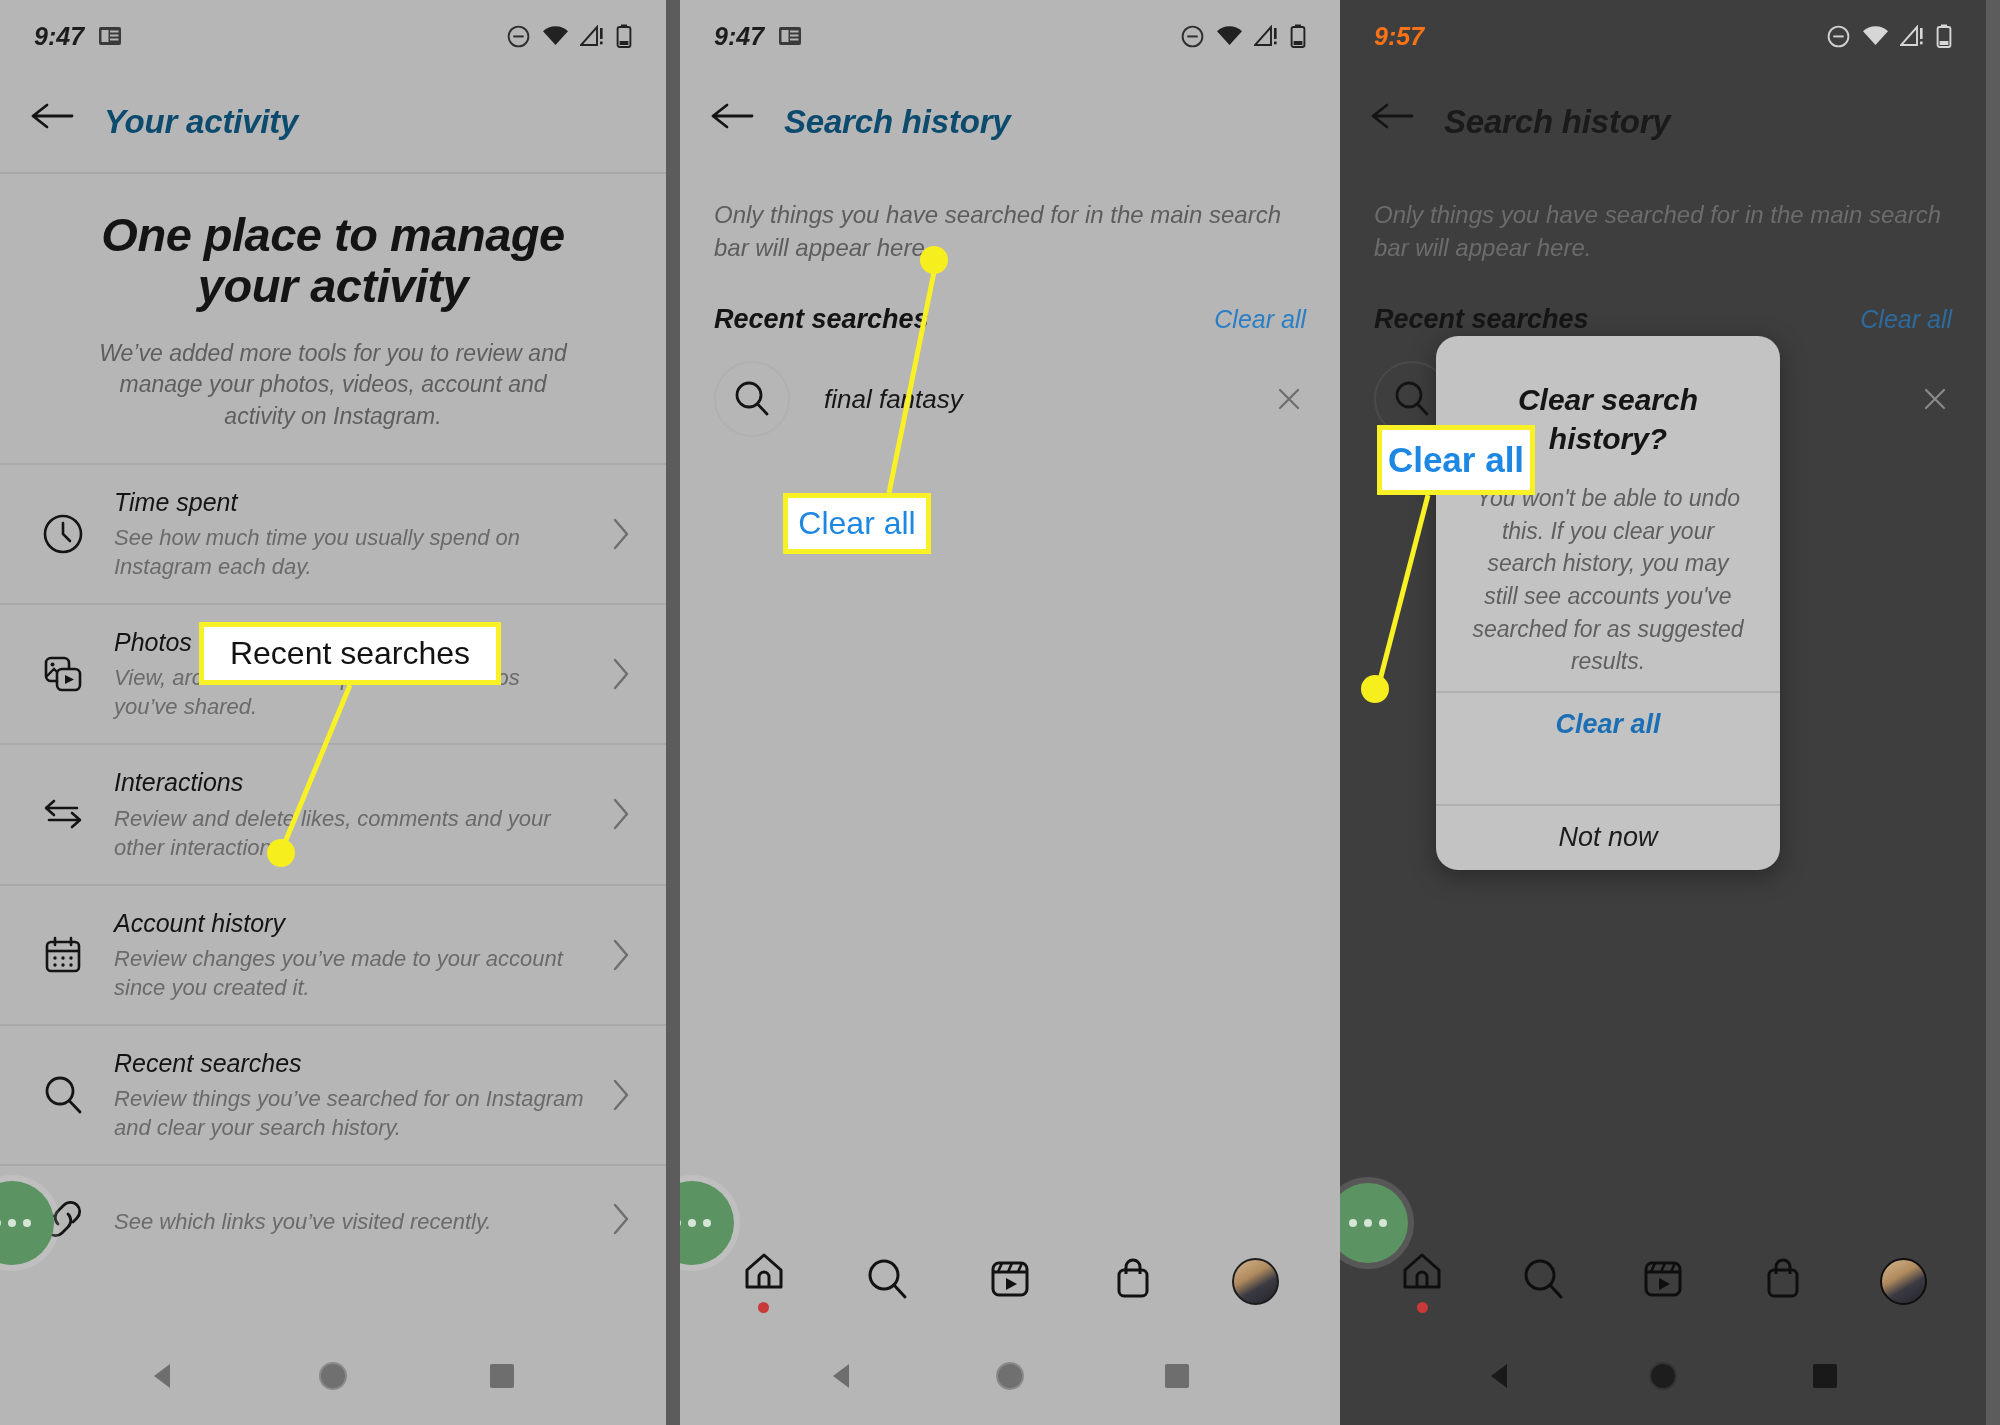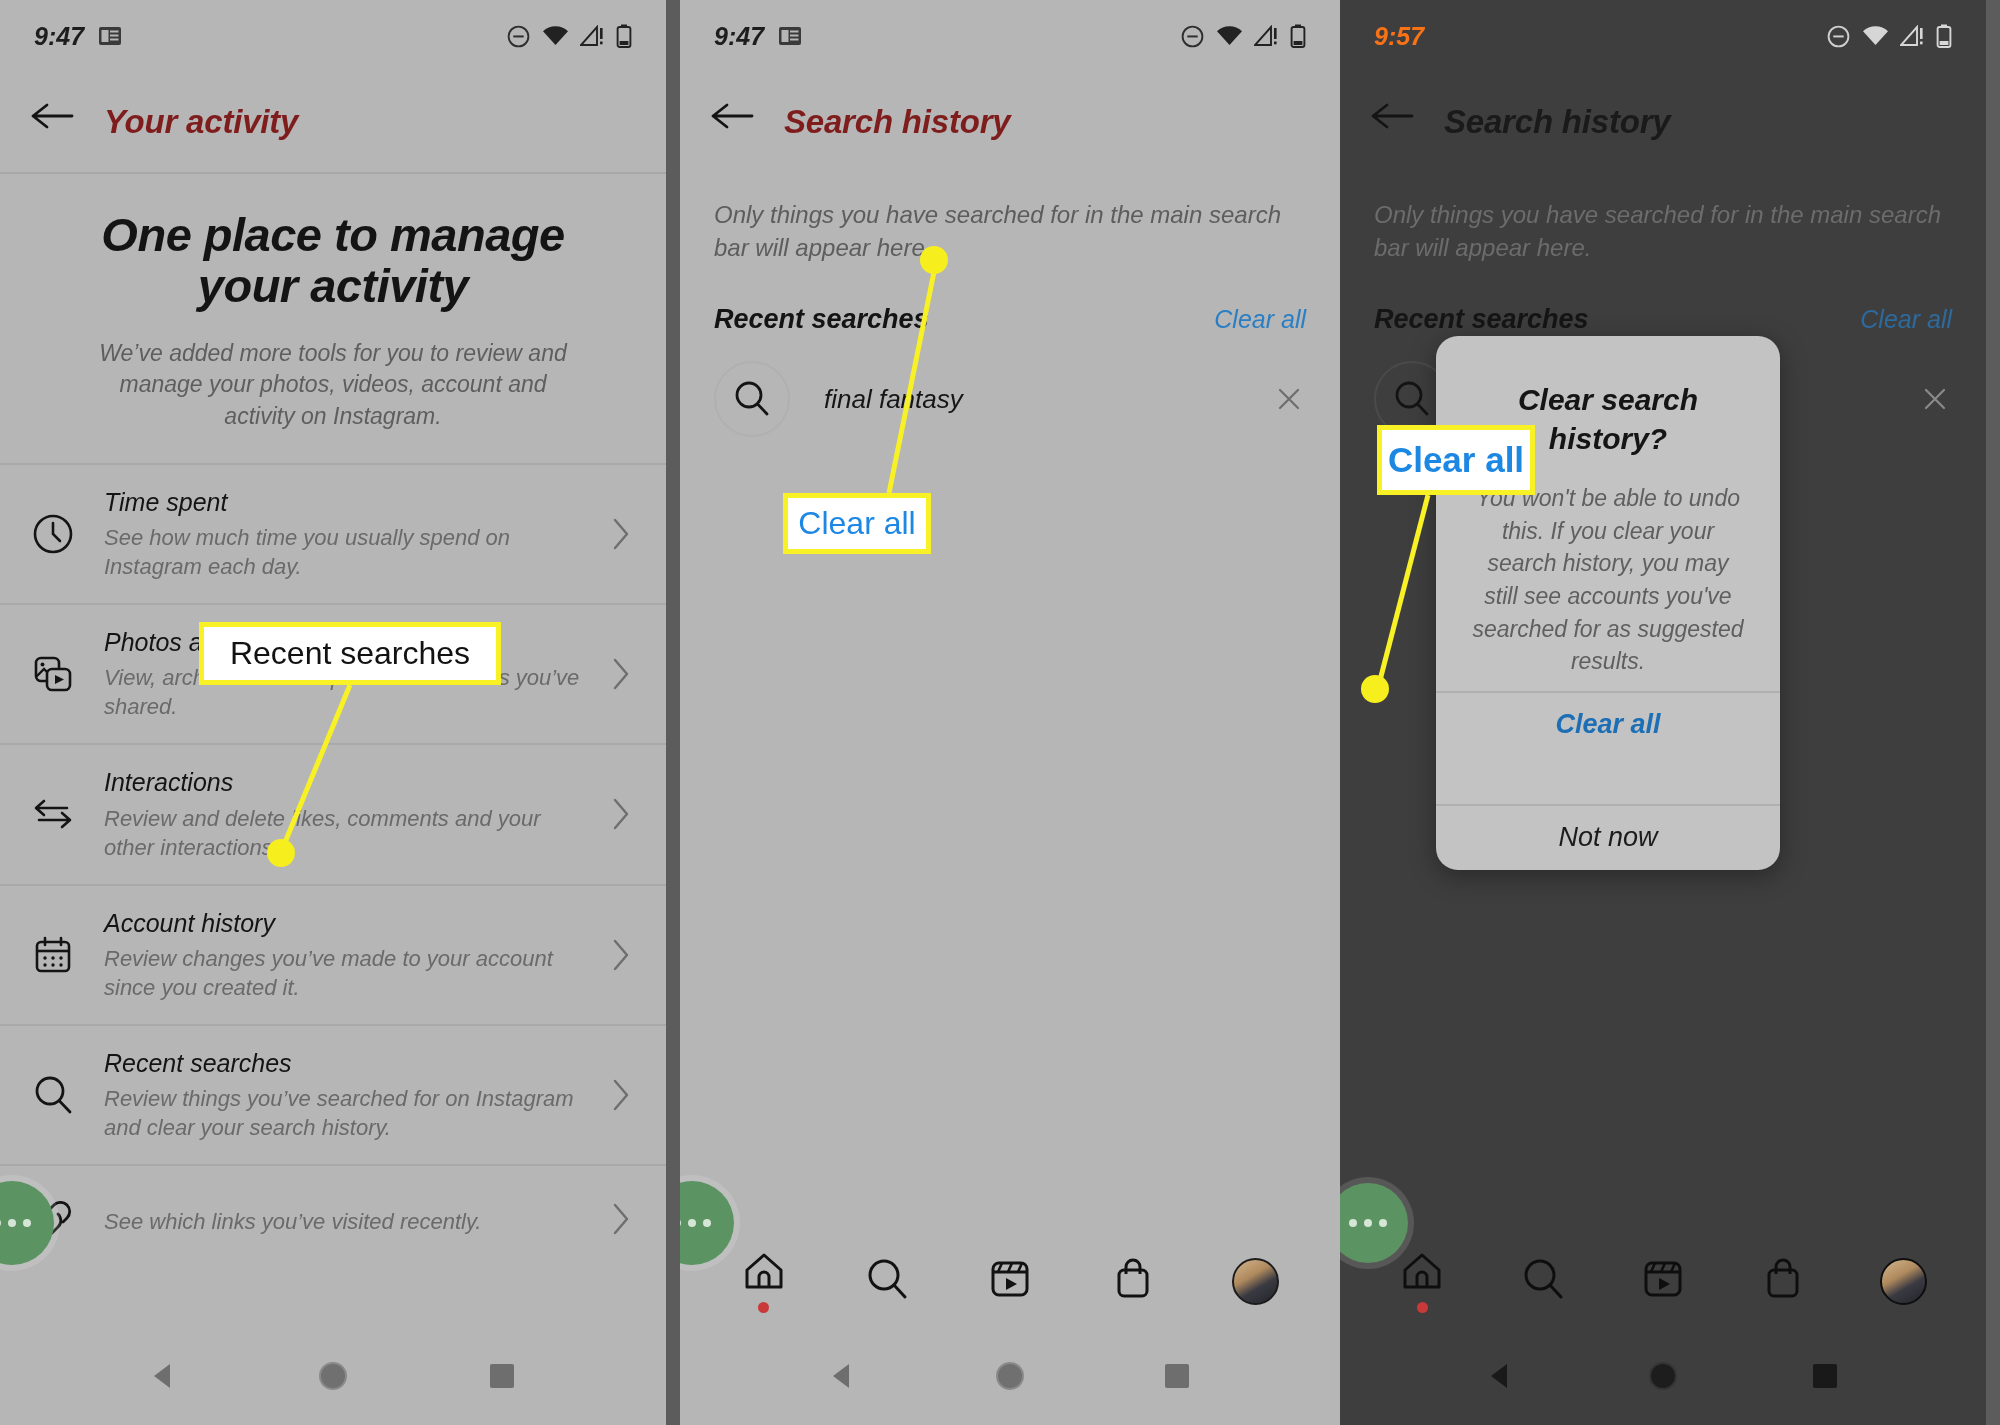--- a/index.html
+++ b/index.html
@@ -25,38 +25,38 @@
     font-size:25px; font-weight:600; color:#1d1d1d;
   }
   .panel.p3 .statusbar { color:#f97316; }
   .sb-left { display:flex; align-items:center; gap:14px; }
   .sb-right { display:flex; align-items:center; gap:11px; }
   .icon-sq { display:inline-flex; }
 
   
   .appbar { height:100px; display:flex; align-items:center; padding:0 30px; gap:30px; }
   .appbar .backarrow { width:44px; height:44px; flex:none; }
-  .appbar .title { font-size:33px; font-weight:bold; color:#7f1d1d; letter-spacing:-0.2px; }
+  .appbar .title { font-size:33px; font-weight:bold; color:#0c4a6e; letter-spacing:-0.2px; }
   .panel.p3 .appbar .title { color:#1a1a1a; }
   .hairline { height:2px; background:#a8a8a8; width:100%; }
 
   
   .hero { padding:36px 54px 30px; text-align:center; }
   .hero h1 {
     font-size:47px; font-weight:bold; line-height:1.08; color:#141414;
     letter-spacing:-0.5px;
   }
   .hero p {
     margin-top:26px; font-size:23px; line-height:1.38; color:#5e5e5e;
     padding:0 42px;
   }
 
   
   .srow {
-    display:flex; align-items:center; padding:22px 30px 22px 20px; gap:18px;
+    display:flex; align-items:center; padding:22px 30px 22px 30px; gap:18px;
     border-top:2px solid #a9a9a9; min-height:108px;
   }
   .srow .glyph { width:66px; flex:none; display:flex; justify-content:center; align-items:center; }
   .srow .body { flex:1; }
   .srow .rtitle { font-size:25px; color:#141414; line-height:1.25; }
   .srow .rdesc { font-size:22px; color:#6a6a6a; line-height:1.32; margin-top:5px; }
   .srow .chev { width:30px; flex:none; display:flex; justify-content:center; }
 
   
   .desc {

